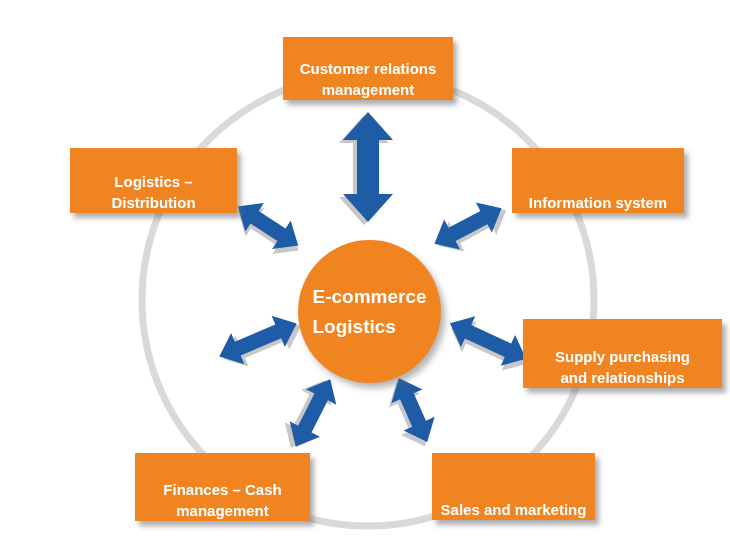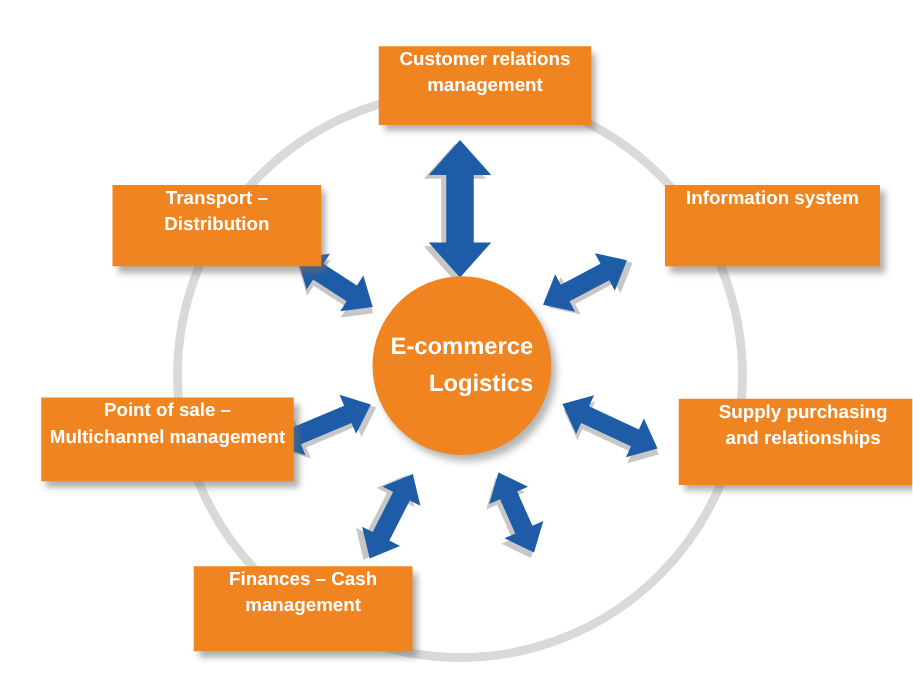--- a/index.html
+++ b/index.html
@@ -20,53 +20,52 @@
     left: 0;
     top: 0;
     z-index: 1;
   }
   .node {
     position: absolute;
     z-index: 2;
     background: var(--orange, #F08420);
     color: var(--text, #ffffff);
     display: flex;
-    align-items: flex-start;
+    align-items: flex-end;
     justify-content: center;
     text-align: center;
     font-weight: bold;
     font-size: 15px;
     line-height: 1.4;
     white-space: pre-line;
     box-shadow: 4px 5px 5px rgba(110,110,110,0.55);
-    margin-left: 20px;
   }
   .node .node-label { white-space: pre-line; }
   
   #node-customer   { left:283px; top:37px;  width:170px; height:63px; }
   #node-transport  { left:70px;  top:148px; width:167px; height:65px; }
   #node-information{ left:512px; top:148px; width:172px; height:65px; }
   #node-pointofsale{ left:13px;  top:318px; width:202px; height:67px; }
   #node-supply     { left:523px; top:319px; width:199px; height:69px; }
   #node-finances   { left:135px; top:453px; width:175px; height:68px; }
   #node-sales      { left:432px; top:453px; width:163px; height:67px; }
   .center-node {
     position: absolute;
     z-index: 2;
     left: 298px;
-    top: 221px;
+    top: 240px;
     width: 143px;
     height: 143px;
     border-radius: 50%;
     background: var(--orange, #F08420);
     color: var(--text, #ffffff);
     display: flex;
     align-items: center;
     justify-content: center;
-    text-align: right;
+    text-align: left;
     font-weight: bold;
     font-size: 19px;
     line-height: 1.55;
     white-space: pre-line;
     box-shadow: 4px 5px 6px rgba(110,110,110,0.5);
   }
 </style>
 </head>
 <body>
 
@@ -105,42 +104,41 @@
         </g>
       </g>
   </svg>
 
   <div class="node" id="node-customer">
     <span class="node-label">Customer relations
 management</span>
   </div>
 
   <div class="node" id="node-transport">
-    <span class="node-label">Transport –
+    <span class="node-label">Logistics –
 Distribution</span>
   </div>
 
   <div class="node" id="node-information">
     <span class="node-label">Information system</span>
   </div>
 
-  <div class="node" id="node-pointofsale">
-    <span class="node-label">Point of sale –
-Multichannel management</span>
-  </div>
 
   <div class="node" id="node-supply">
     <span class="node-label">Supply purchasing
 and relationships</span>
   </div>
 
   <div class="node" id="node-finances">
     <span class="node-label">Finances – Cash
 management</span>
   </div>
 
+  <div class="node" id="node-sales">
+    <span class="node-label">Sales and marketing</span>
+  </div>
 
   <div class="center-node">
     <span class="node-label">E-commerce
 Logistics</span>
   </div>
 
 </div>
 
 </body></html>

